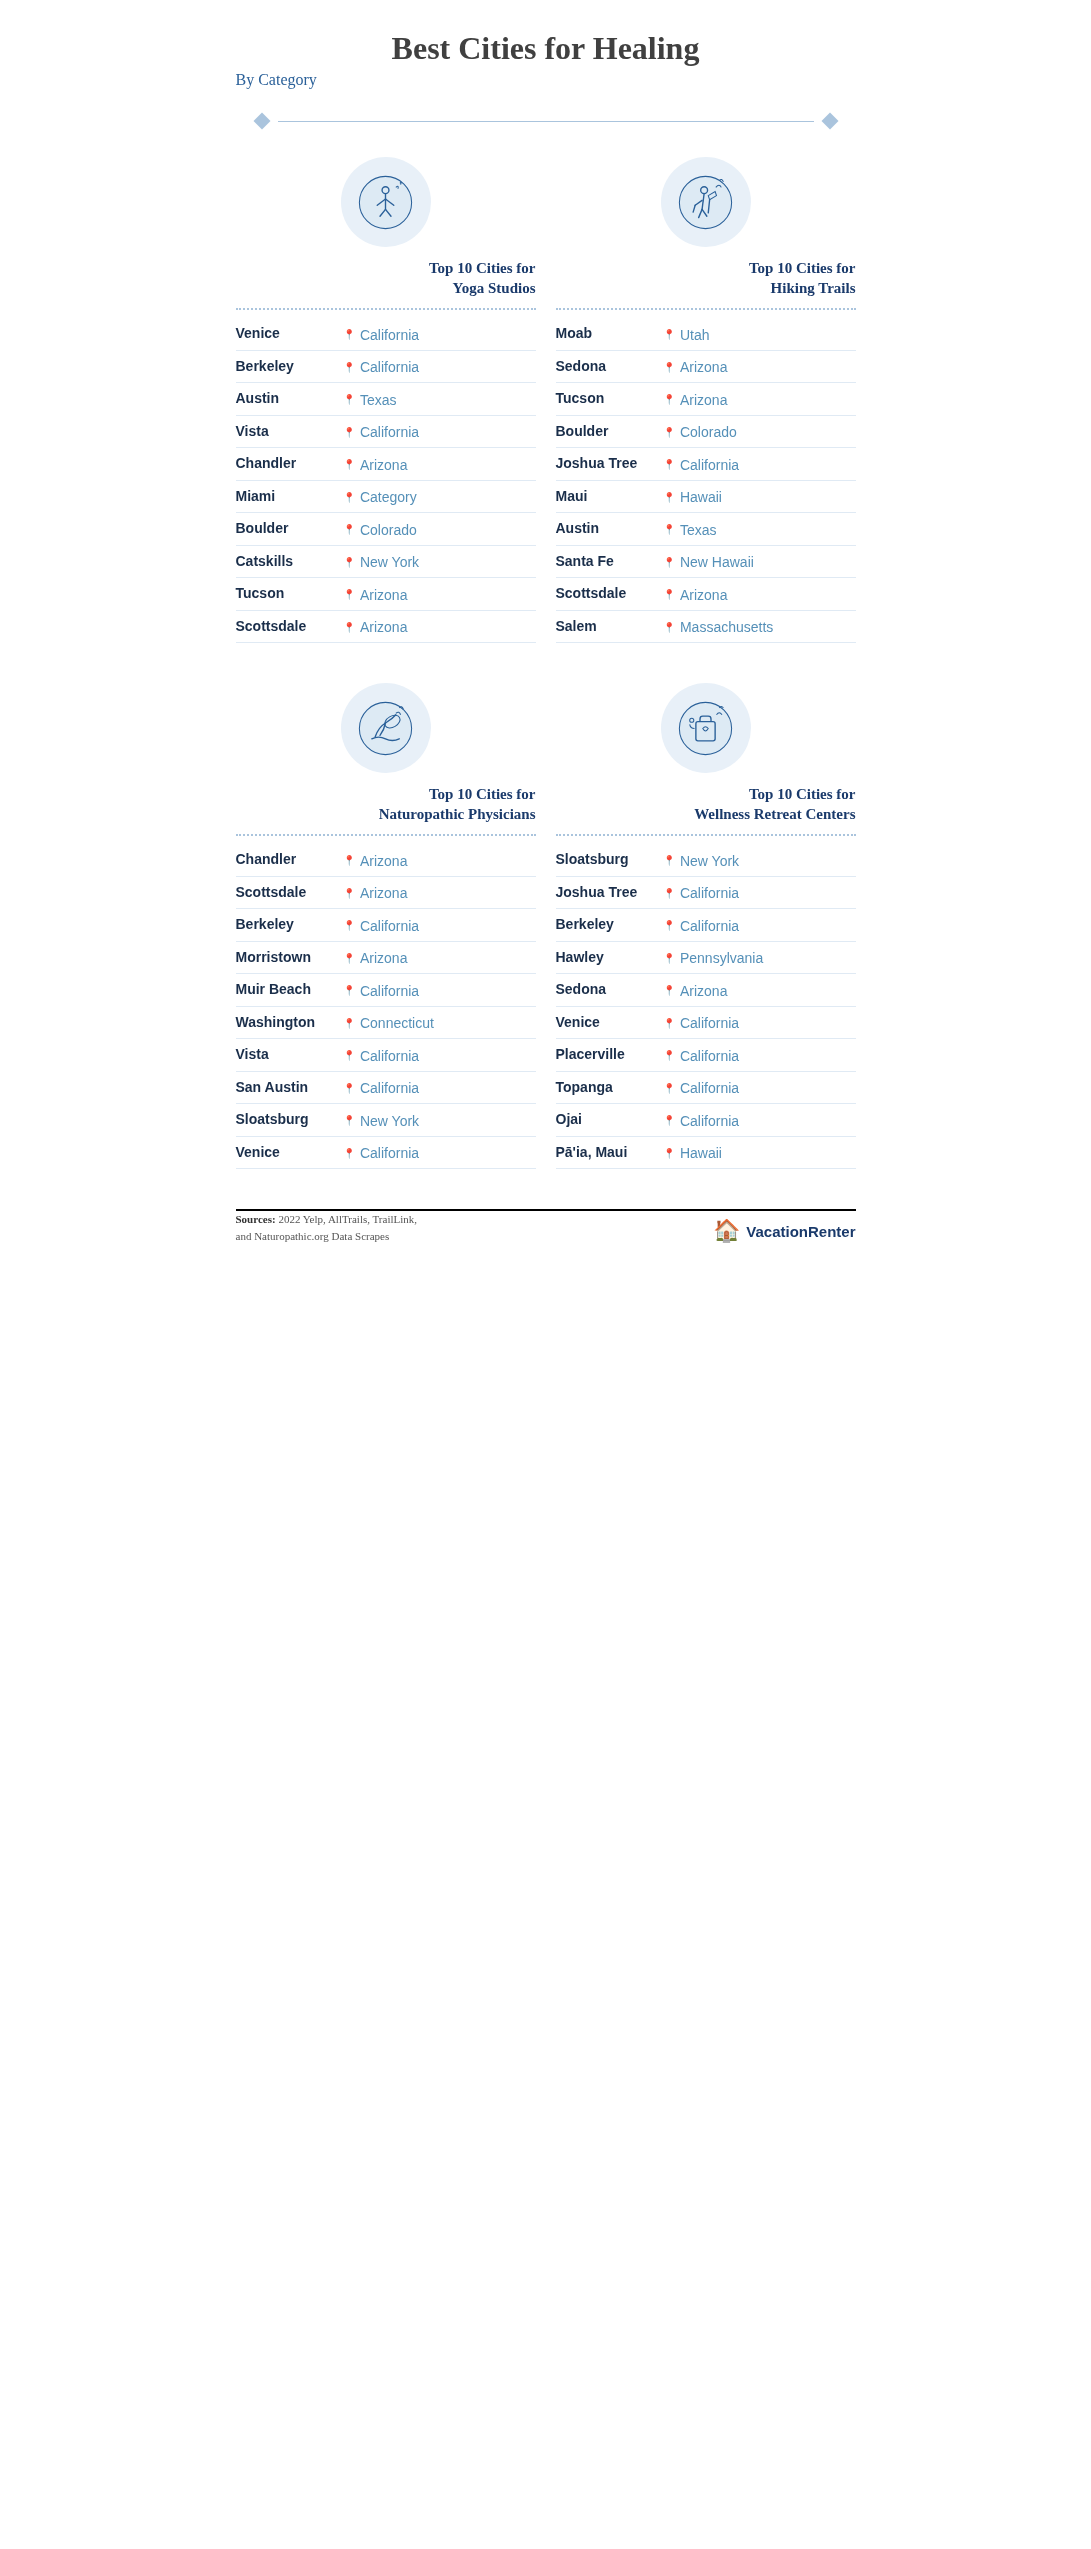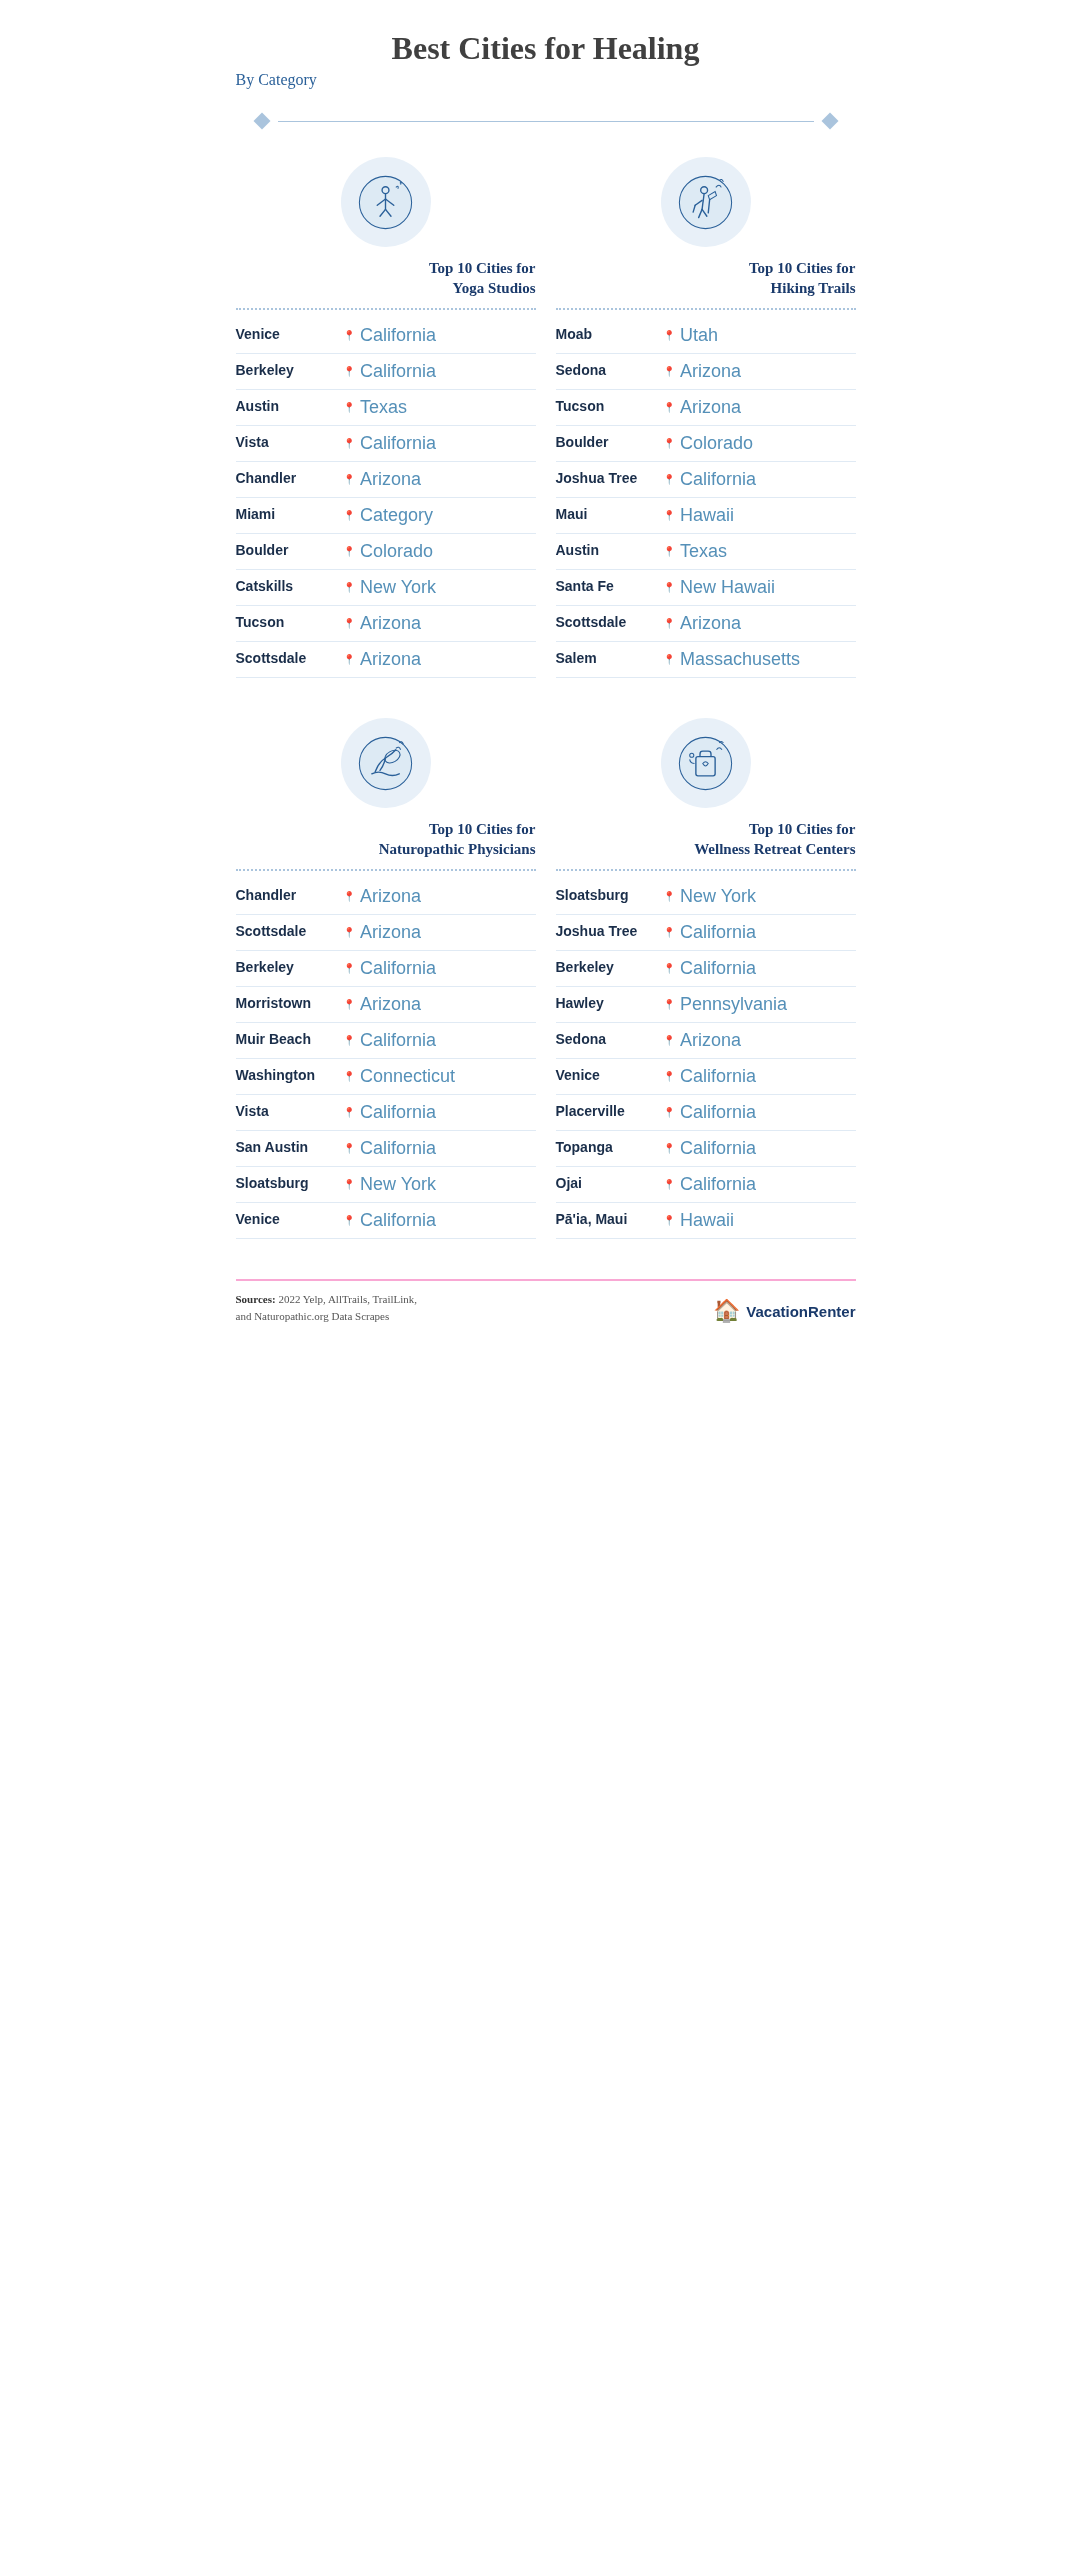--- a/index.html
+++ b/index.html
@@ -102,30 +102,30 @@
       align-items: center;
       gap: 4px;
       margin-left: 8px;
     }
     .pin-icon {
       color: #5590b8;
       font-size: 11px;
     }
     .state-name {
       color: #5590b8;
-      font-size: 18px;
+      font-size: 14px;
       font-family: Arial, sans-serif;
     }
     .bottom-bar {
       display: flex;
       align-items: flex-end;
       justify-content: space-between;
       margin-top: 30px;
-      padding-top: 10px;
-      border-top: 2px solid #f9a8d4;
+      padding-top: 0;
+      border-top: 2px solid #000000;
     }
     .sources {
       font-size: 11px;
       color: #555;
       max-width: 360px;
       line-height: 1.5;
     }
     .sources strong {
       color: #333;
     }

